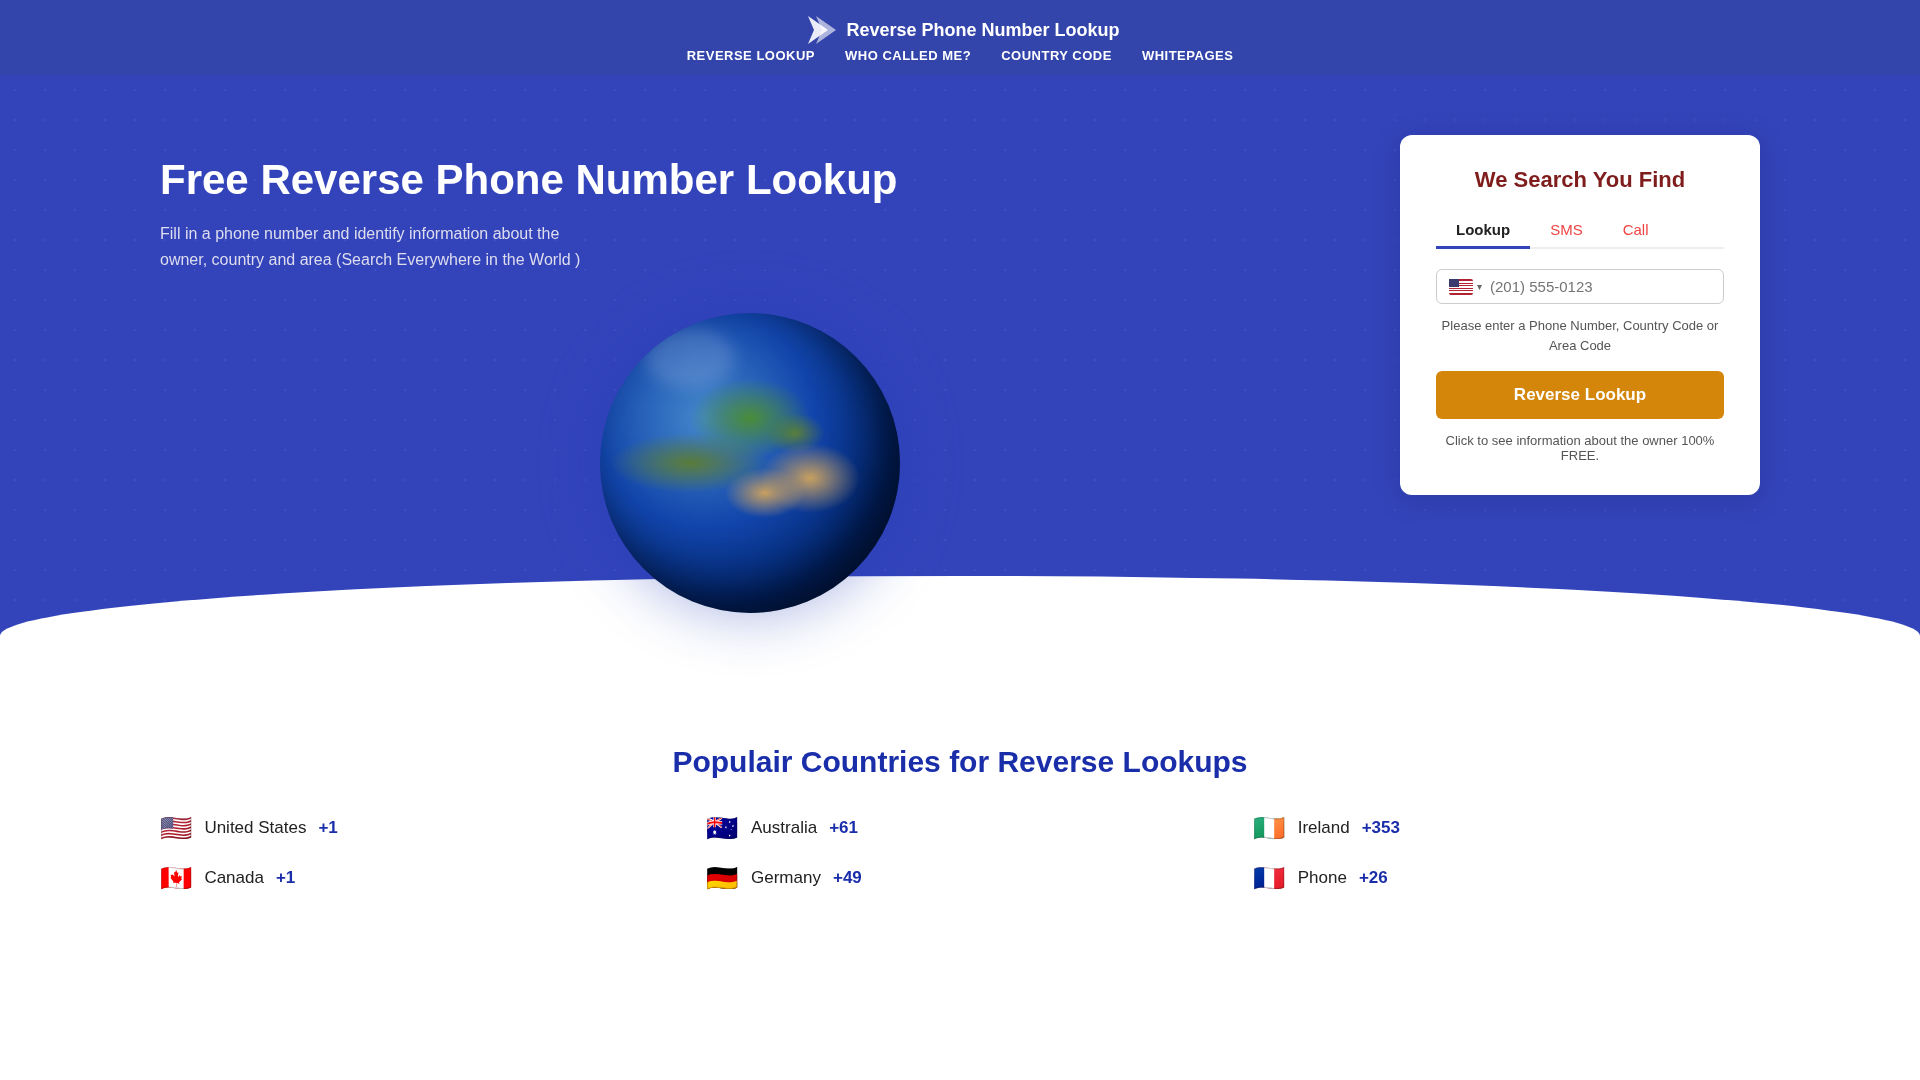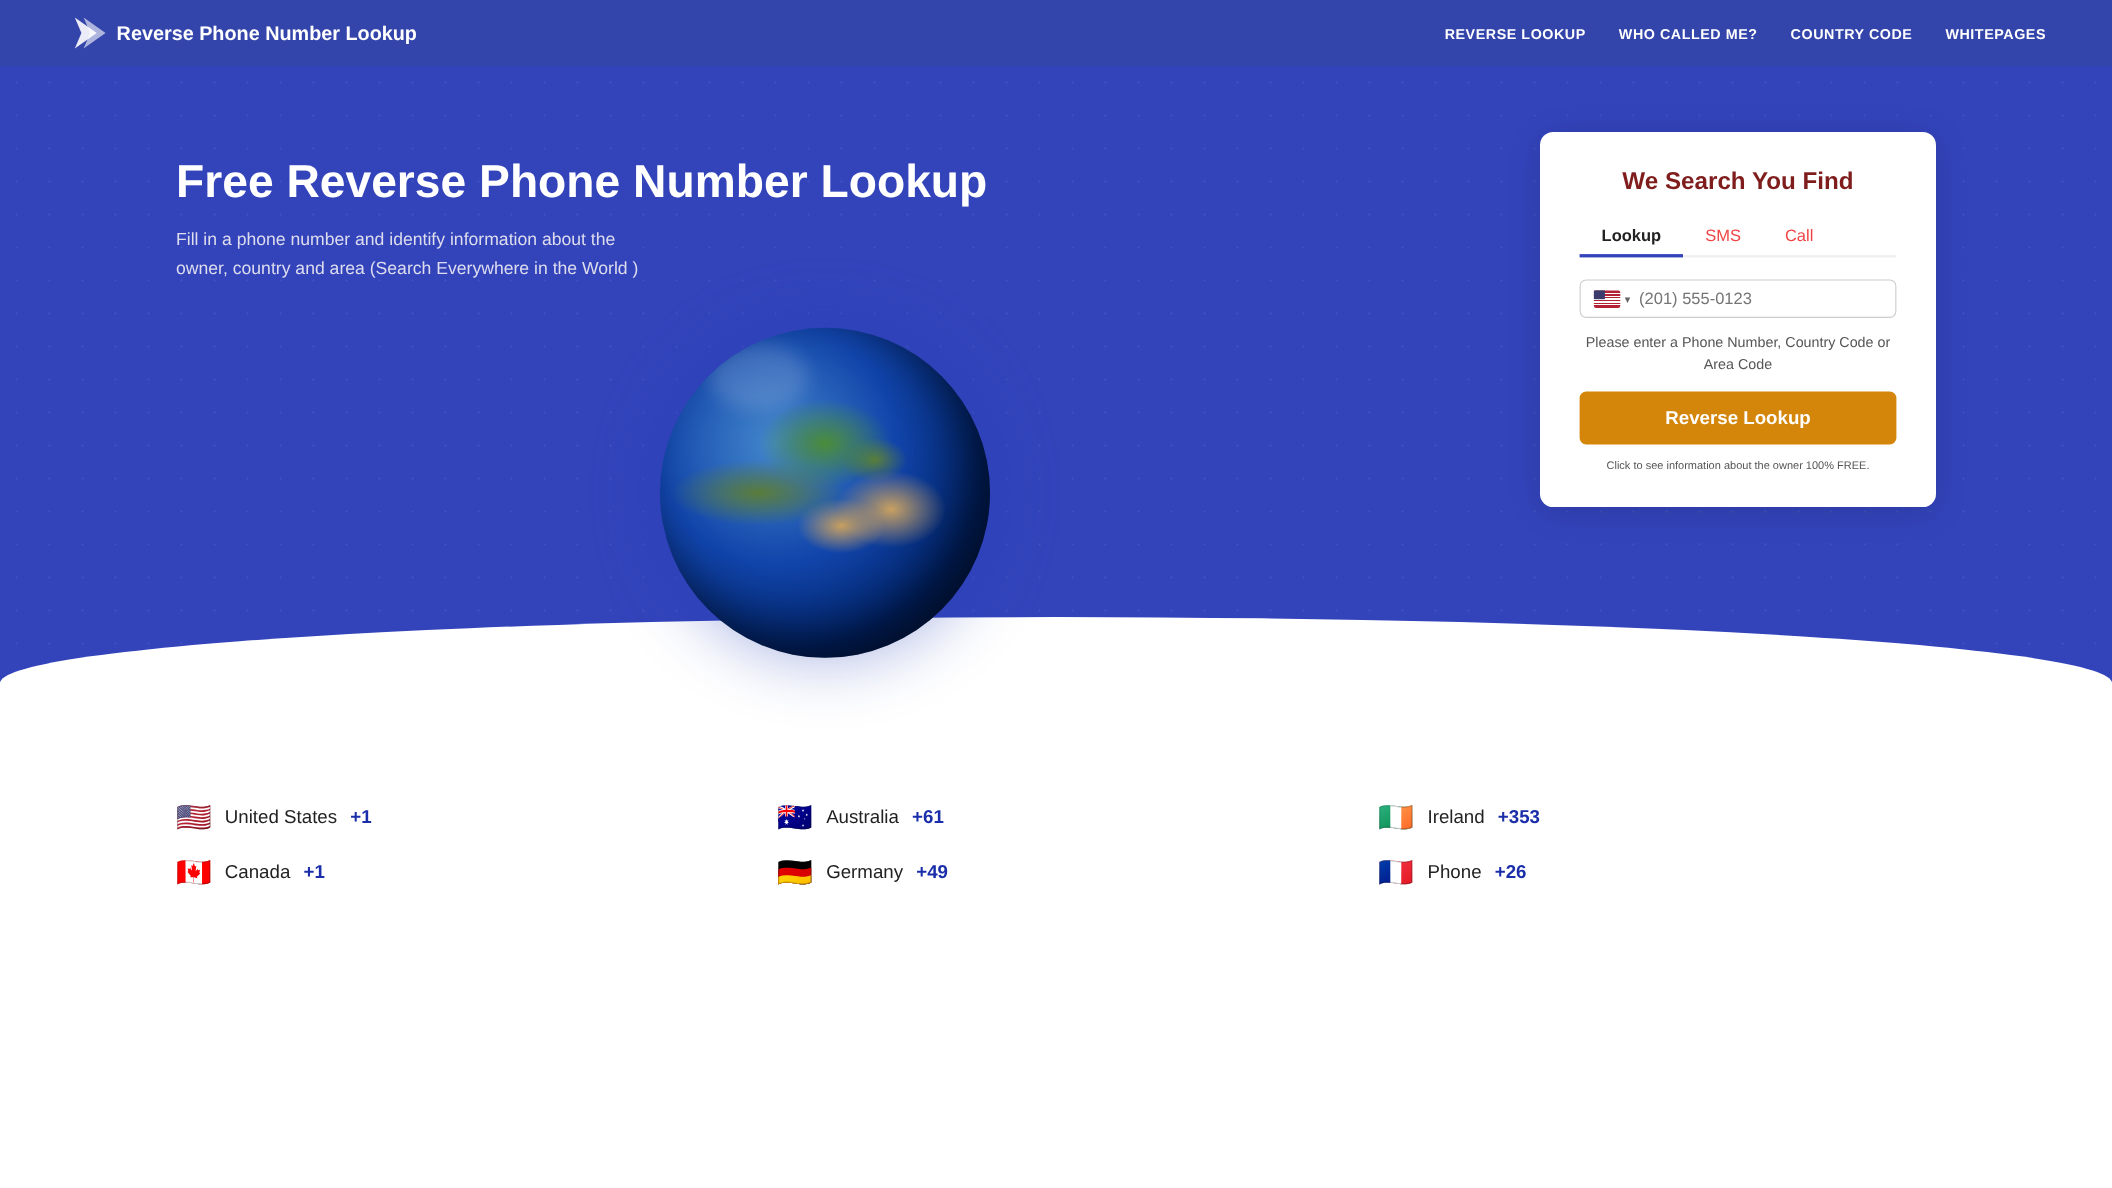--- a/index.html
+++ b/index.html
@@ -7,20 +7,21 @@
 
     
     .header {
       display: flex;
       align-items: center;
       justify-content: space-between;
       padding: 12px 60px;
       background: #3344aa;
       position: relative;
       z-index: 10;
+      flex-direction: column;
     }
     .logo-area {
       display: flex;
       align-items: center;
       gap: 10px;
       color: white;
       font-size: 18px;
       font-weight: bold;
     }
     .logo-icon {
@@ -217,21 +218,21 @@
       color: white;
       border: none;
       border-radius: 6px;
       padding: 14px;
       font-size: 17px;
       font-weight: bold;
       cursor: pointer;
     }
     .free-note {
       text-align: center;
-      font-size: 10px;
+      font-size: 13px;
       color: #555;
       margin-top: 14px;
     }
 
     
     .bottom {
       padding: 50px 160px 60px;
     }
     .bottom h2 {
       color: #1a2eaa;
@@ -306,20 +307,21 @@
         <input class="phone-input" type="text" placeholder="(201) 555-0123" style="">
       </div>
       <p class="input-hint">Please enter a Phone Number, Country Code or Area Code</p>
       <button class="lookup-btn">Reverse Lookup</button>
       <p class="free-note">Click to see information about the owner 100% FREE.</p>
     </div>
   </div>
 </section>
 
 <section class="bottom">
+  <h2>Populair Countries for Reverse Lookups</h2>
   <div class="countries-grid">
   <div class="country-item">
       <span class="flag-emoji">🇺🇸</span>
       <span>United States </span>
         <span class="code">+1</span>
     </div>
       <div class="country-item">
       <span class="flag-emoji">🇦🇺</span>
       <span>Australia </span>
         <span class="code">+61</span>

